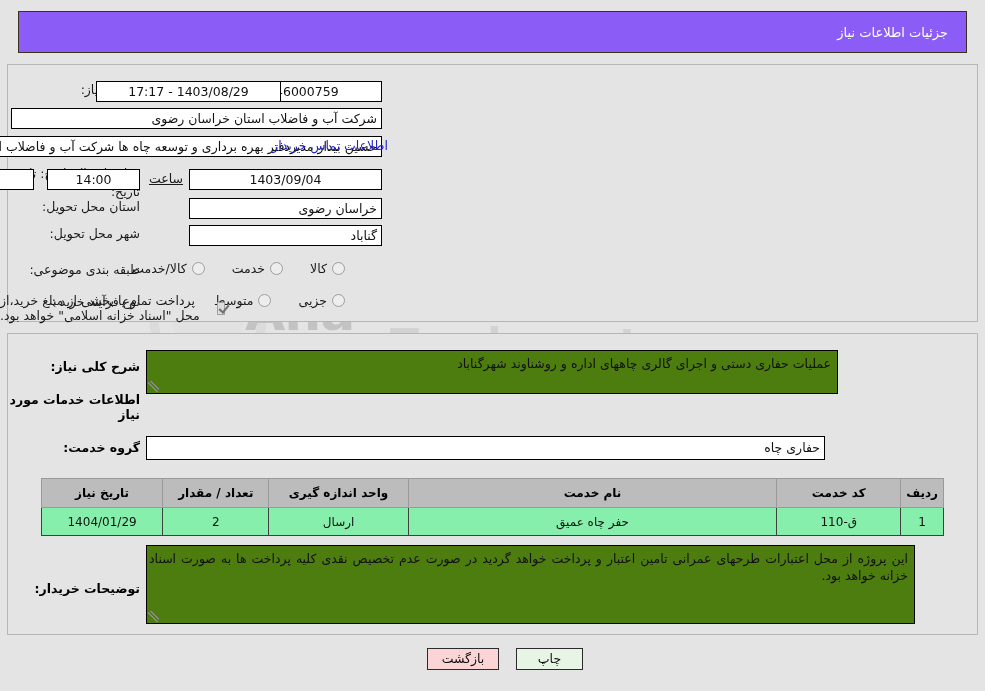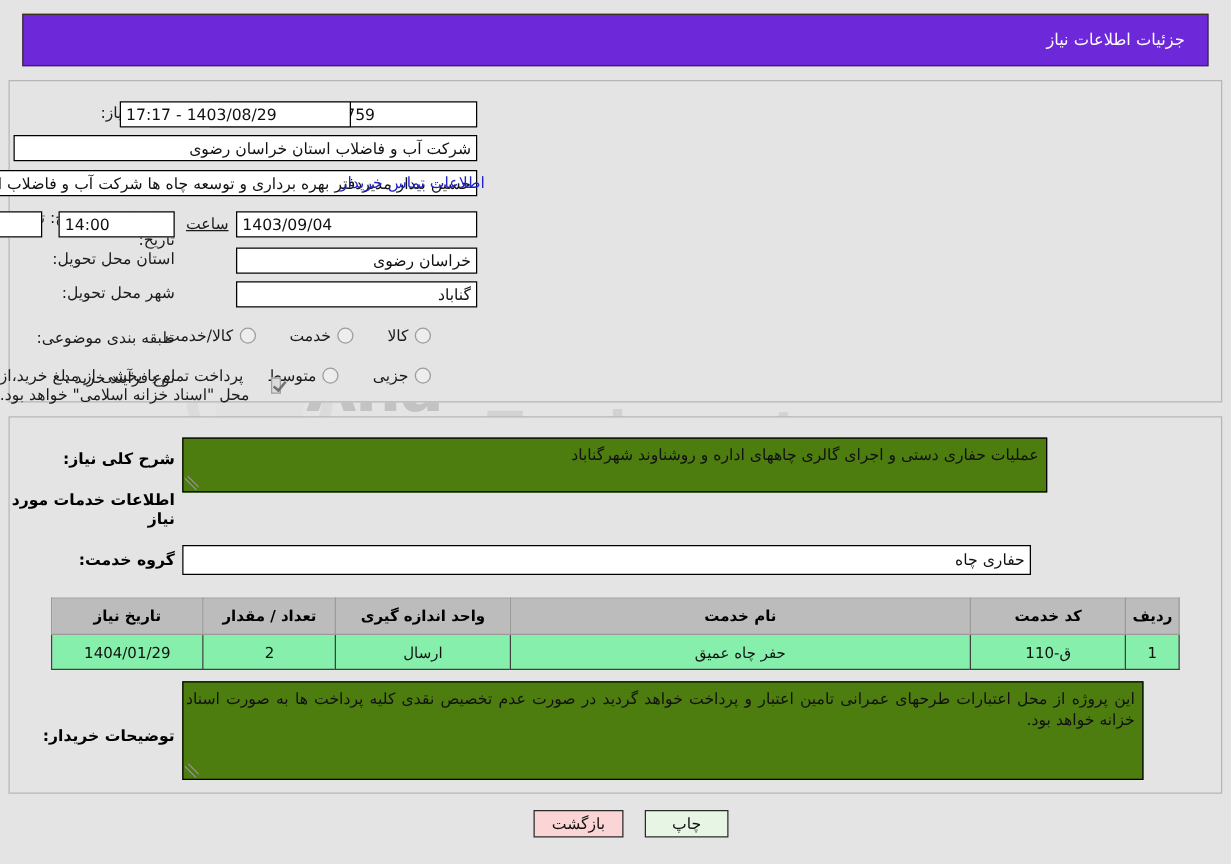--- a/index.html
+++ b/index.html
@@ -68,21 +68,21 @@
     white-space: nowrap;
   }
 
   
   .title-bar {
     position: absolute;
     left: 18px;
     top: 11px;
     width: 949px;
     height: 42px;
-    background: #6d28d9;
+    background: #8b5cf6;
     border: 1px solid #3c2f1e;
     box-sizing: border-box;
     color: #ffffff;
     font-size: 13px;
     display: flex;
     align-items: center;
     justify-content: flex-start;
     padding-right: 18px;
     box-sizing: border-box;
     z-index: 3;
@@ -123,21 +123,21 @@
     box-sizing: border-box;
     font-size: 12.5px;
     color: #111;
     height: 21px;
     line-height: 19px;
     padding: 0 4px;
     overflow: hidden;
     text-overflow: clip;
     white-space: nowrap;
   }
-  .box.ctr   { text-align: left; }
+  .box.ctr   { text-align: center; }
   .box.rgt   { text-align: right; }
 
   .lnk {
     color: #2222cc;
     font-size: 12.5px;
     text-decoration: none;
     cursor: pointer;
   }
 
   

